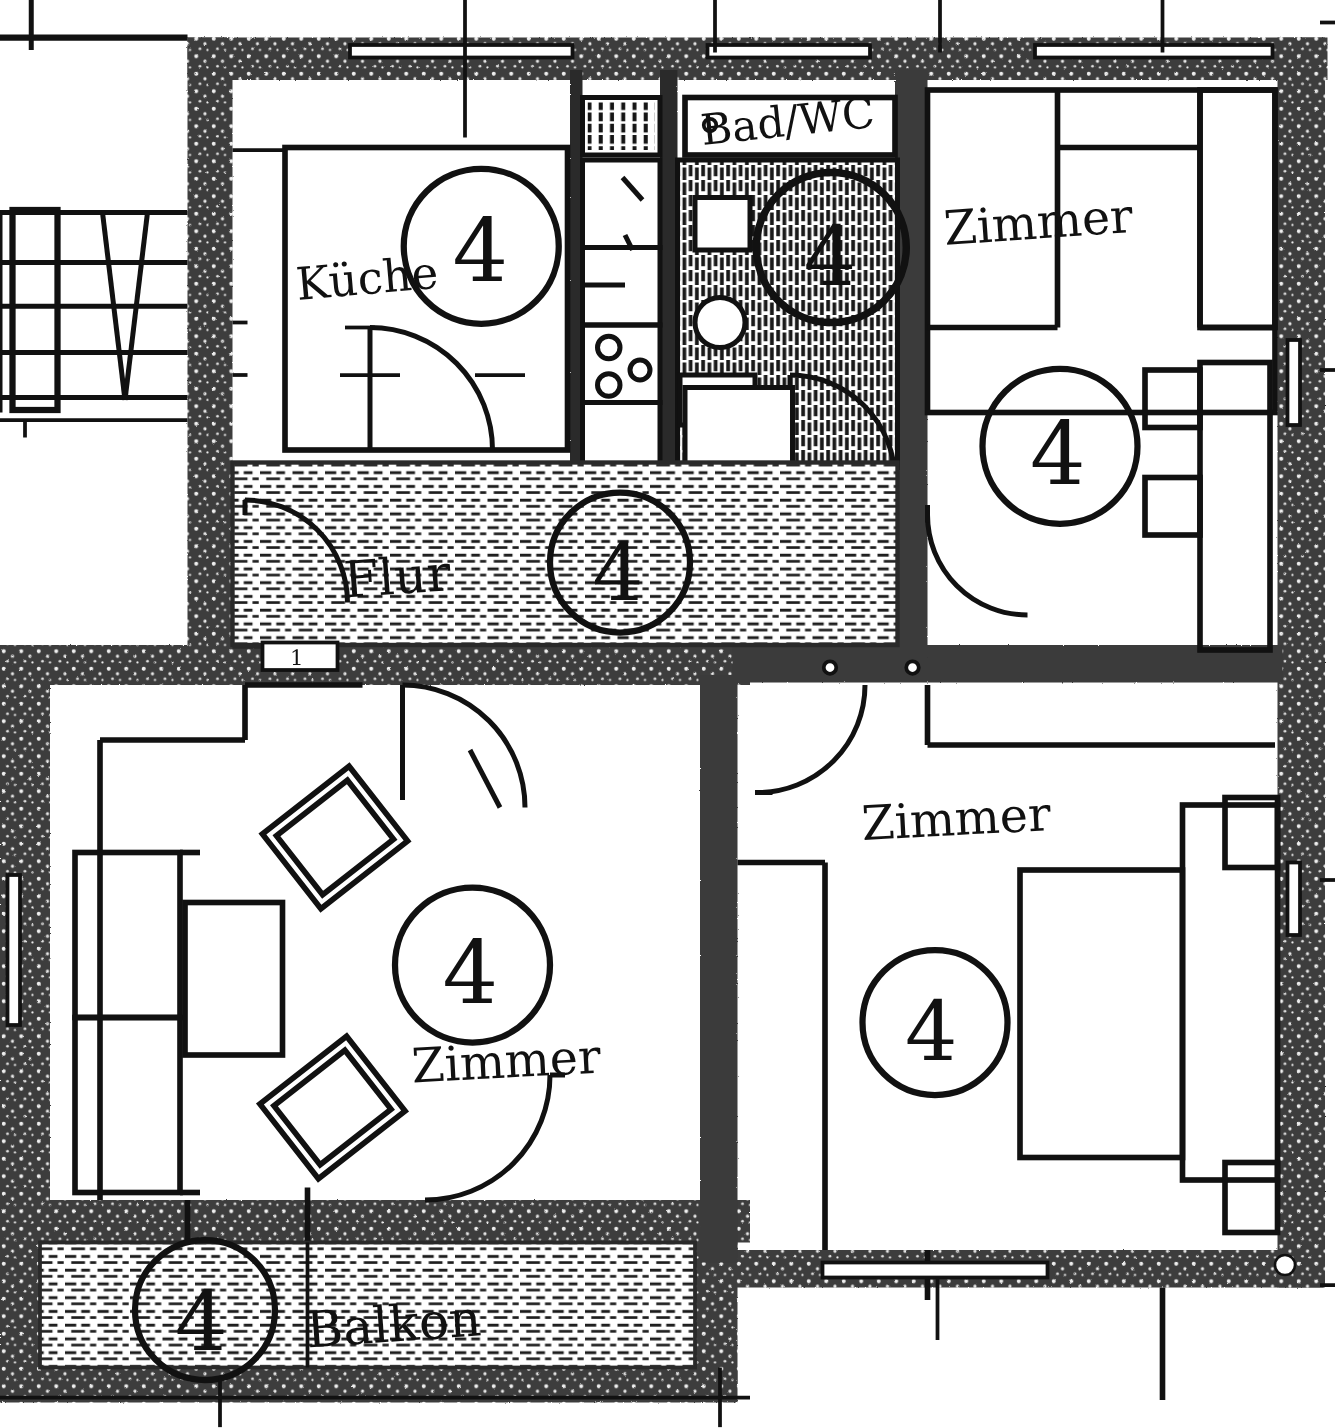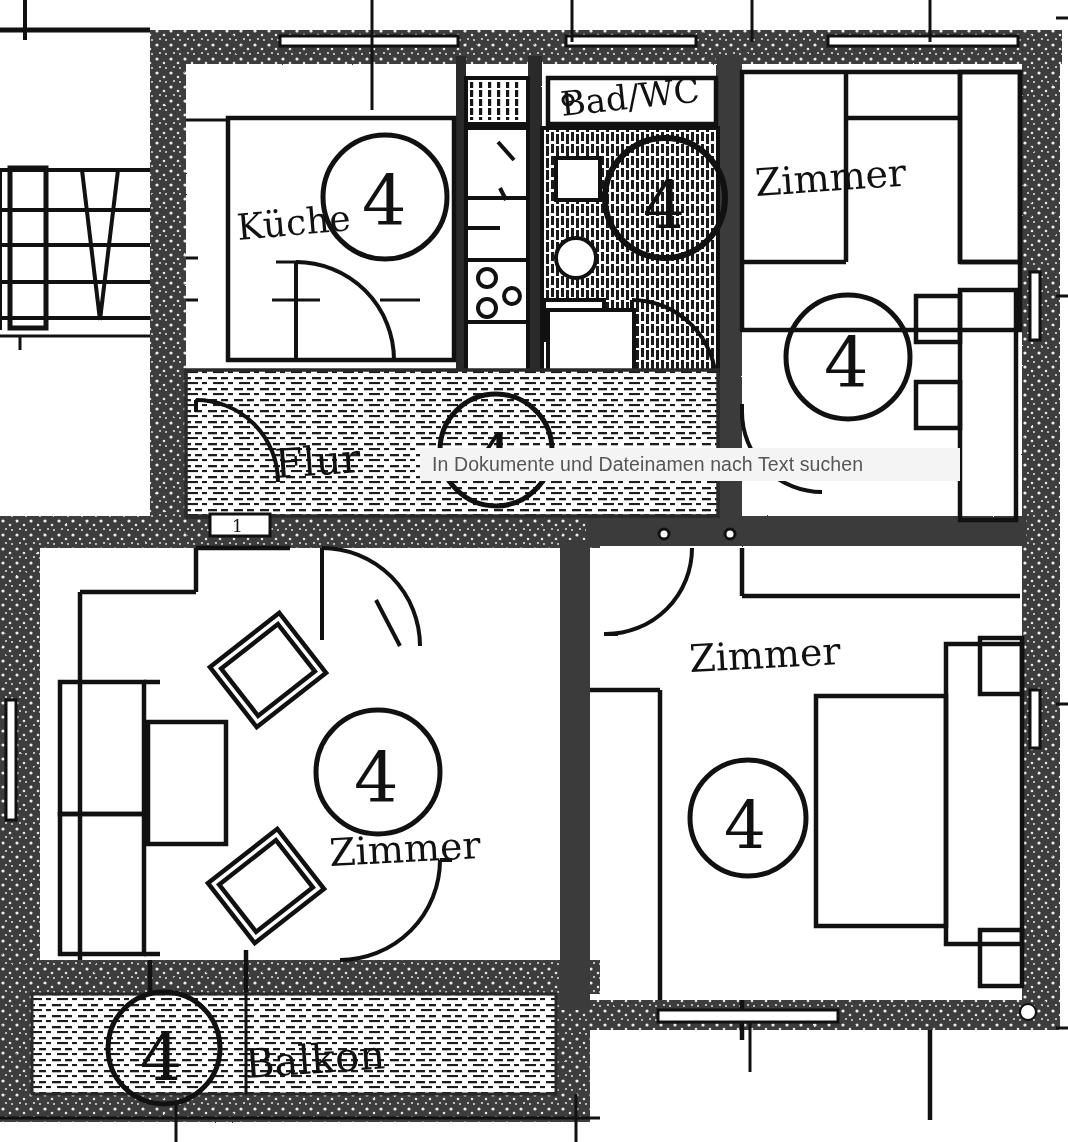--- a/index.html
+++ b/index.html
@@ -329,17 +329,14 @@
     <g stroke="#111" stroke-width="3" fill="none">
       <line x1="176" y1="1102" x2="176" y2="1142"></line>
       <line x1="576" y1="1094" x2="576" y2="1142"></line>
       <line x1="0" y1="1118" x2="600" y2="1118"></line>
       <circle cx="664" cy="534" r="5" fill="#ffffff"></circle>
       <circle cx="730" cy="534" r="5" fill="#ffffff"></circle>
     </g>
 
   </svg>
 
-  <div class="tooltip">
-    <span>In Dokumente und Dateinamen nach Text suchen</span>
-  </div>
 
 </div>
 
 </body></html>

